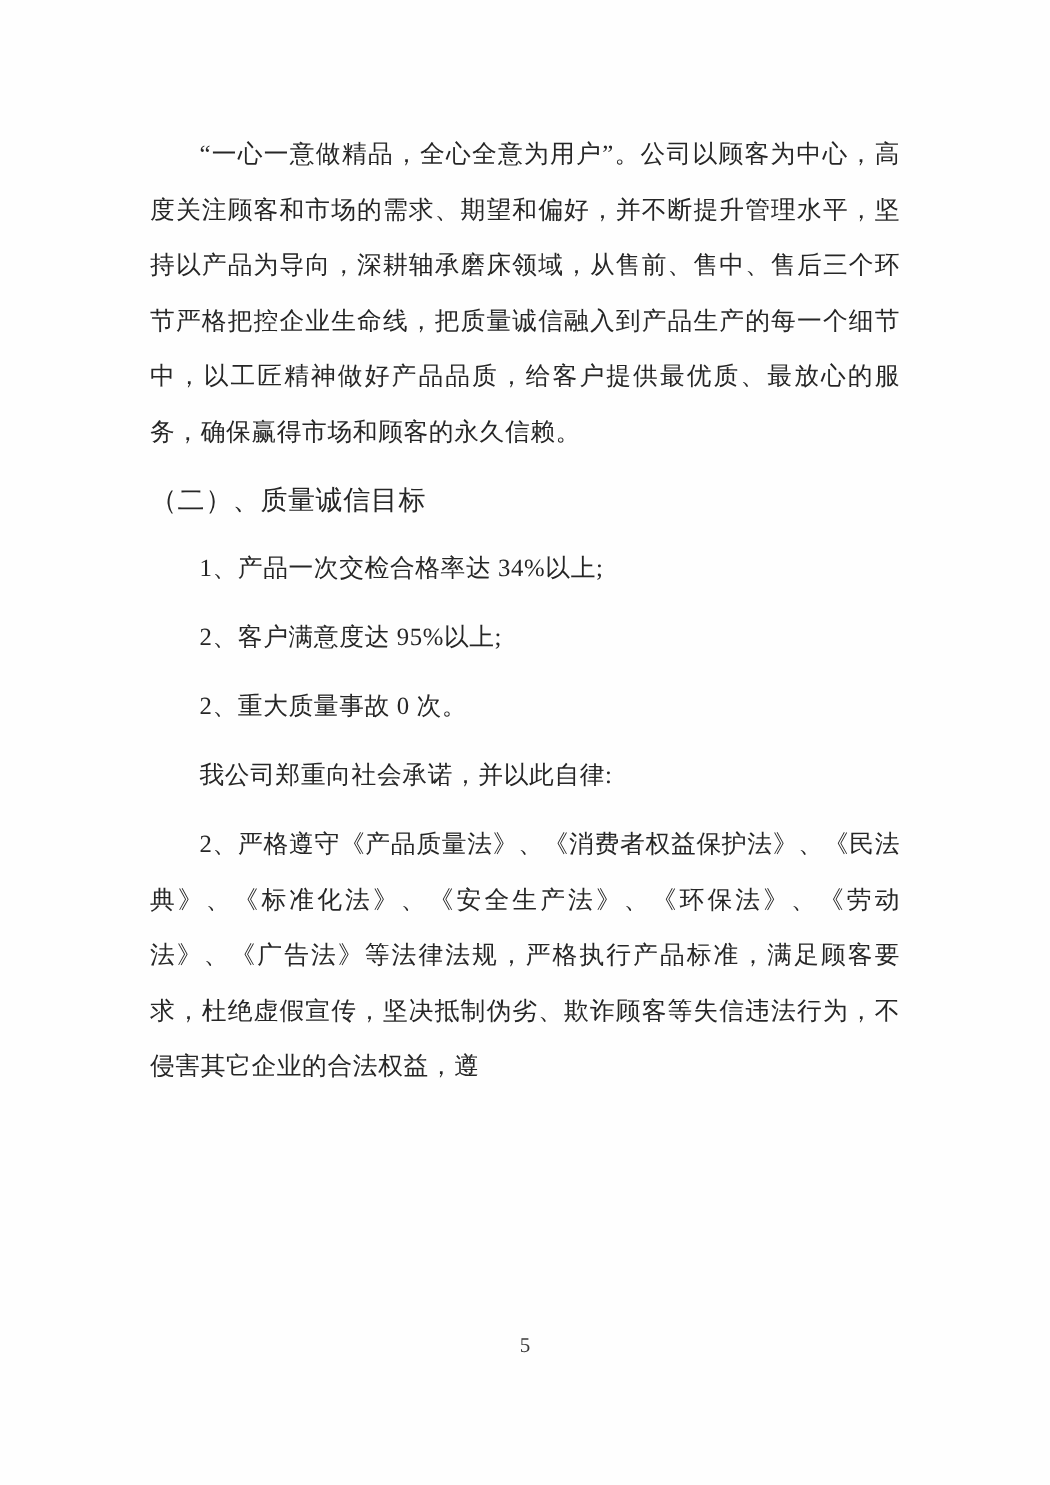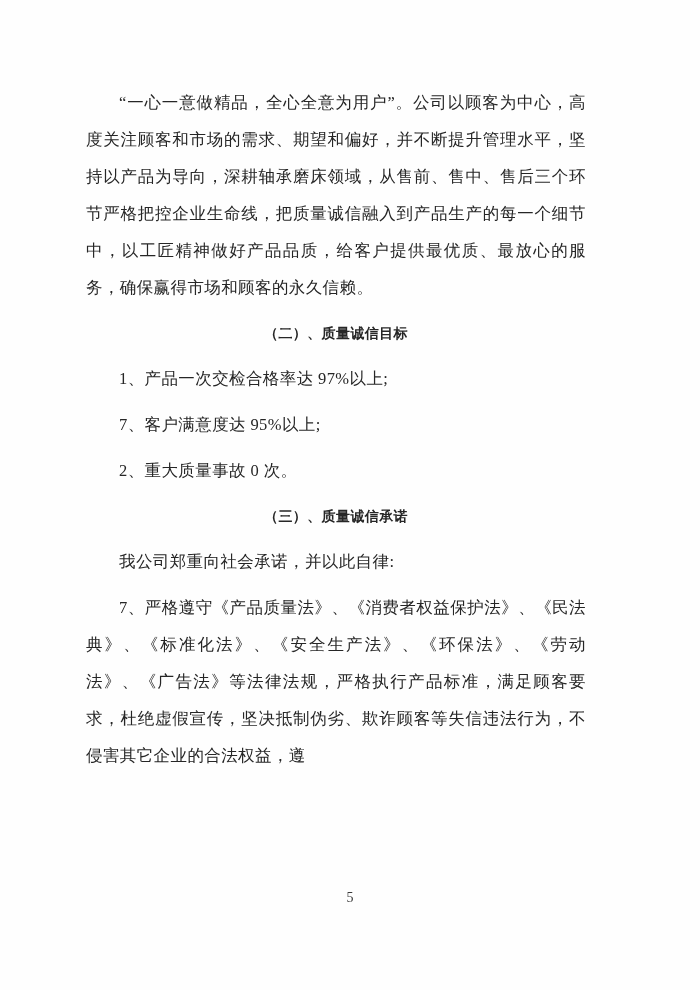--- a/index.html
+++ b/index.html
@@ -11,61 +11,59 @@
     position: relative;
     width: 700px;
     height: 990px;
     background: #fefefe;
     font-family: "Liberation Serif", "DejaVu Serif", serif;
     color: #262626;
     overflow: hidden;
   }
   .doc-content {
     position: absolute;
-    left: 86px;
+    left: 100px;
     top: 84px;
     width: 500px;
   }
   .body-para {
     margin: 0 0 9px 0;
     font-size: 16.5px;
     line-height: 37px;
     text-align: justify;
     text-justify: inter-character;
     text-indent: 2em;
     letter-spacing: 0.4px;
     word-break: break-all;
   }
   .heading {
     margin: 5px 0 8px 0;
-    font-size: 14px;
+    font-size: 18px;
     line-height: 37px;
-    font-weight: bold;
+    font-weight: normal;
     text-indent: 0;
     letter-spacing: 0.4px;
-    text-align: center;
   }
   .page-number {
     position: absolute;
     top: 890px;
     left: 0;
     width: 100%;
     text-align: center;
     font-size: 14px;
     color: #3a3a3a;
   }
 </style>
 </head>
 <body>
 
 <div class="doc-page">
   <div class="doc-content">
     <p class="body-para">“一心一意做精品，全心全意为用户”。公司以顾客为中心，高度关注顾客和市场的需求、期望和偏好，并不断提升管理水平，坚持以产品为导向，深耕轴承磨床领域，从售前、售中、售后三个环节严格把控企业生命线，把质量诚信融入到产品生产的每一个细节中，以工匠精神做好产品品质，给客户提供最优质、最放心的服务，确保赢得市场和顾客的永久信赖。</p>
     <h2 class="heading">（二）、质量诚信目标</h2>
-    <p class="body-para">1、产品一次交检合格率达 97%以上;</p>
-    <p class="body-para">7、客户满意度达 95%以上;</p>
+    <p class="body-para">1、产品一次交检合格率达 34%以上;</p>
+    <p class="body-para">2、客户满意度达 95%以上;</p>
     <p class="body-para">2、重大质量事故 0 次。</p>
-    <h2 class="heading">（三）、质量诚信承诺</h2>
     <p class="body-para">我公司郑重向社会承诺，并以此自律:</p>
-    <p class="body-para">7、严格遵守《产品质量法》、《消费者权益保护法》、《民法典》、《标准化法》、《安全生产法》、《环保法》、《劳动法》、《广告法》等法律法规，严格执行产品标准，满足顾客要求，杜绝虚假宣传，坚决抵制伪劣、欺诈顾客等失信违法行为，不侵害其它企业的合法权益，遵</p>
+    <p class="body-para">2、严格遵守《产品质量法》、《消费者权益保护法》、《民法典》、《标准化法》、《安全生产法》、《环保法》、《劳动法》、《广告法》等法律法规，严格执行产品标准，满足顾客要求，杜绝虚假宣传，坚决抵制伪劣、欺诈顾客等失信违法行为，不侵害其它企业的合法权益，遵</p>
   </div>
   <div class="page-number">5</div>
 </div>
 
 </body></html>

